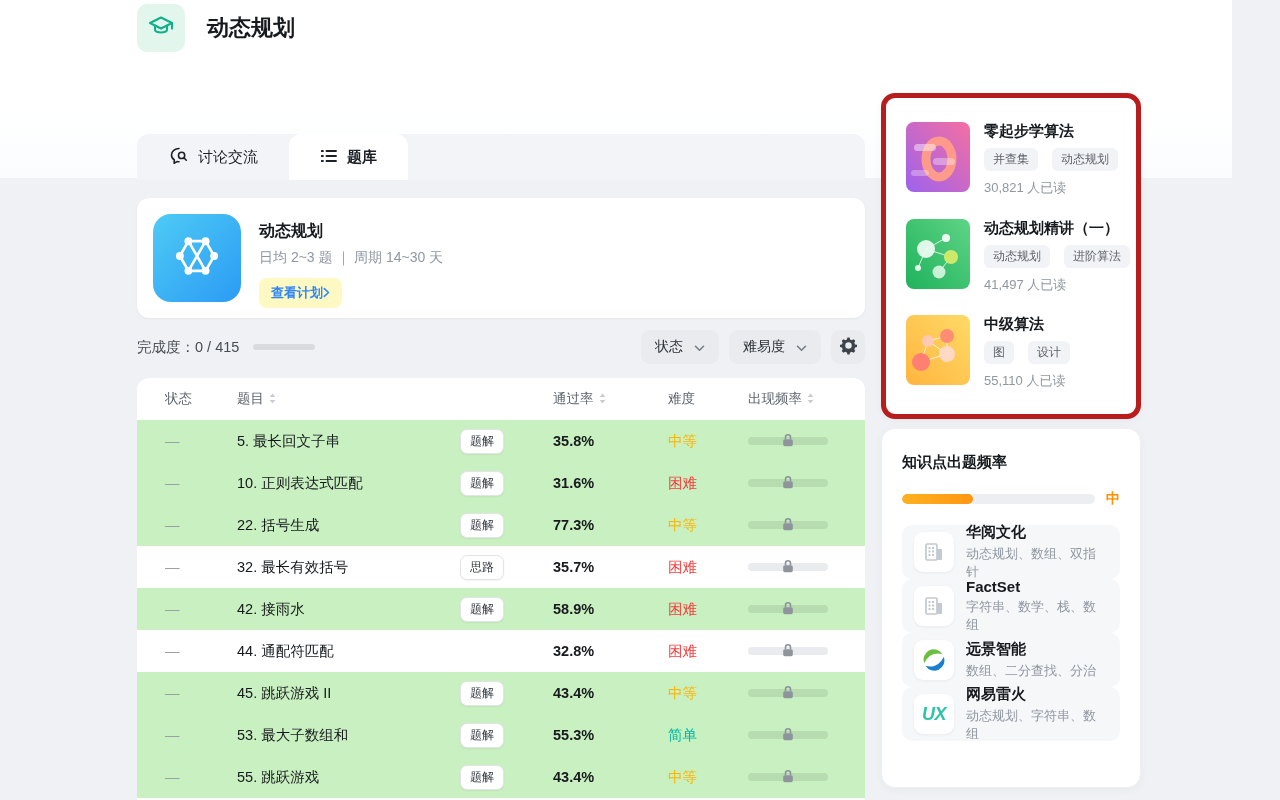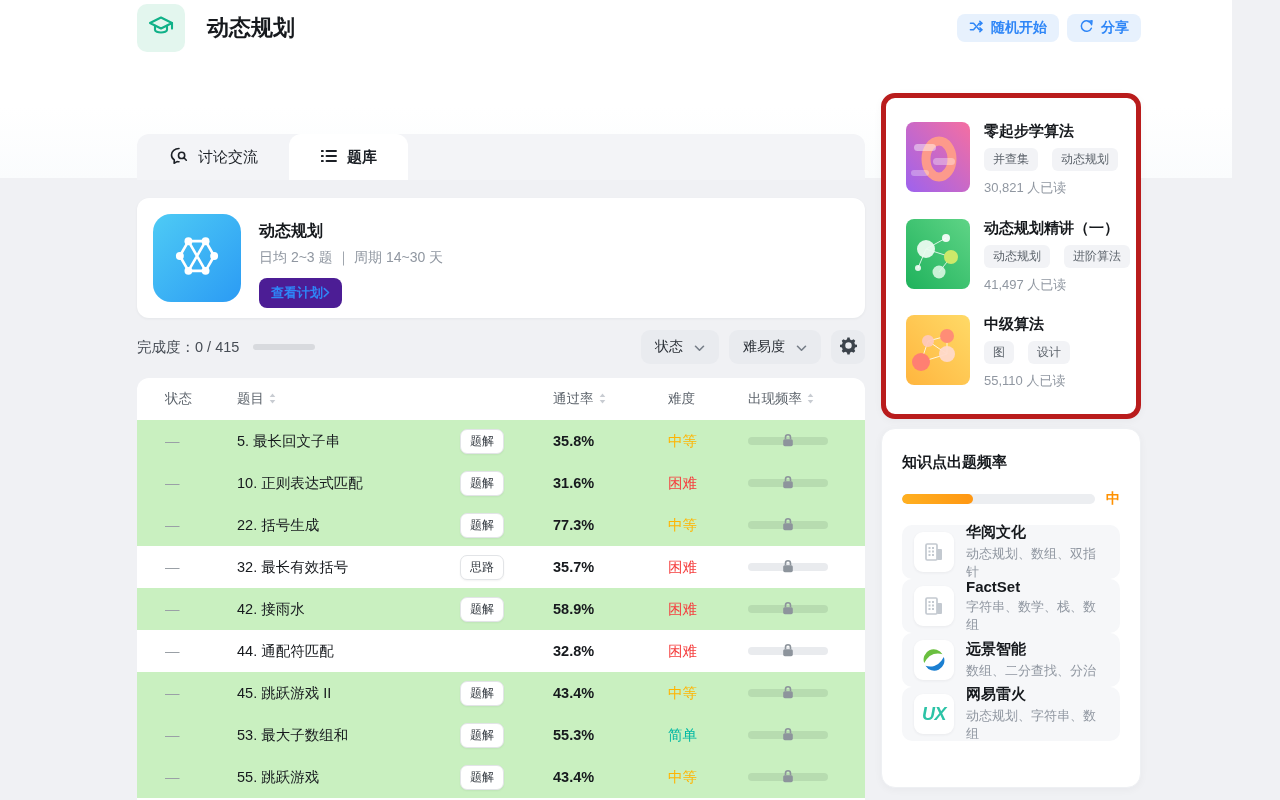--- a/index.html
+++ b/index.html
@@ -26,21 +26,21 @@
   .tab.inactive { font-weight:500; margin-left:2px; }
   .plan-card { position:absolute; top:198px; left:0; width:728px; height:120px; background:#fff;
                border-radius:12px; box-shadow:0 1px 3px rgba(27,31,45,.05); display:flex;
                padding:16px; gap:18px; }
   .plan-icon { width:88px; height:88px; border-radius:18px; flex-shrink:0;
                background:linear-gradient(135deg,#4ecbf5,#2b9bf4);
                display:flex; align-items:center; justify-content:center; }
   .plan-title { font-size:16px; font-weight:bold; color:#16191d; margin-top:7px; }
   .plan-meta { font-size:14px; color:#9097a1; margin-top:7px; }
   .plan-btn { display:inline-flex; align-items:center; margin-top:11px; padding:6px 12px;
-              background:#4c1d95; border-radius:8px; color:#2e86f7; font-size:13px;
+              background:#fef9c3; border-radius:8px; color:#2e86f7; font-size:13px;
               font-weight:bold; cursor:pointer; }
   .progress-row { position:absolute; top:329px; left:0; width:728px; height:36px;
                   display:flex; align-items:center; }
   .progress-label, .progress-value { font-size:14.5px; color:#474d55; }
   .mini-bar { width:62px; height:6px; border-radius:3px; background:#d8dade; margin-left:14px; }
   .spacer { flex:1; }
   .select-btn { height:34px; padding:0 14px; background:#e9ebef; border-radius:9px; display:flex;
                 align-items:center; gap:11px; font-size:14px; color:#2a2f36; margin-left:10px;
                 cursor:pointer; }
   .gear-btn { width:34px; height:34px; background:#e9ebef; border-radius:9px; margin-left:10px;
@@ -371,43 +371,20 @@
                   <rect x="1.7" y="6.4" width="9.6" height="7" rx="1.6" fill="#8d949c"></rect>
                 </svg>
               </div>
             </div>
           </div>
         </div>
     </div>
   </div>
 
   <div class="sidebar">
-    <div class="actions">
-      <div class="action-btn">
-        <span>
-          <svg width="15" height="15" viewBox="0 0 16 16" fill="none" stroke="#2e86f7" stroke-width="1.6" stroke-linecap="round" stroke-linejoin="round">
-            <path d="M1.5,4.5 H4.8 L11,11.5 H13.6"></path>
-              <path d="M11.6,9.5 L13.8,11.5 L11.6,13.5"></path>
-            <path d="M1.5,11.5 H4.8 L6.9,9.1"></path>
-              <path d="M9.2,6.8 L11,4.5 H13.6"></path>
-              <path d="M11.6,2.5 L13.8,4.5 L11.6,6.5"></path>
-          </svg>
-        </span>
-        <span>随机开始</span>
-      </div>
-      <div class="action-btn">
-        <span>
-          <svg width="15" height="15" viewBox="0 0 16 16" fill="none" stroke="#2e86f7" stroke-width="1.6" stroke-linecap="round" stroke-linejoin="round">
-            <path d="M13.2,9.8 A5.6,5.6 0 1 1 13.2,5.2"></path>
-            <path d="M9.8,2.6 L13.9,1.9 L13.4,6.1"></path>
-          </svg>
-        </span>
-        <span>分享</span>
-      </div>
-    </div>
 
     <div class="books-card">
 
     <div class="book">
           <div class="cover"><svg width="64" height="70">
               <defs>
                 <linearGradient id="gp" x1="0" y1="1" x2="1" y2="0">
                   <stop offset="0" stop-color="#9d62ee"></stop>
                   <stop offset="1" stop-color="#f56fa1"></stop>
                 </linearGradient>

